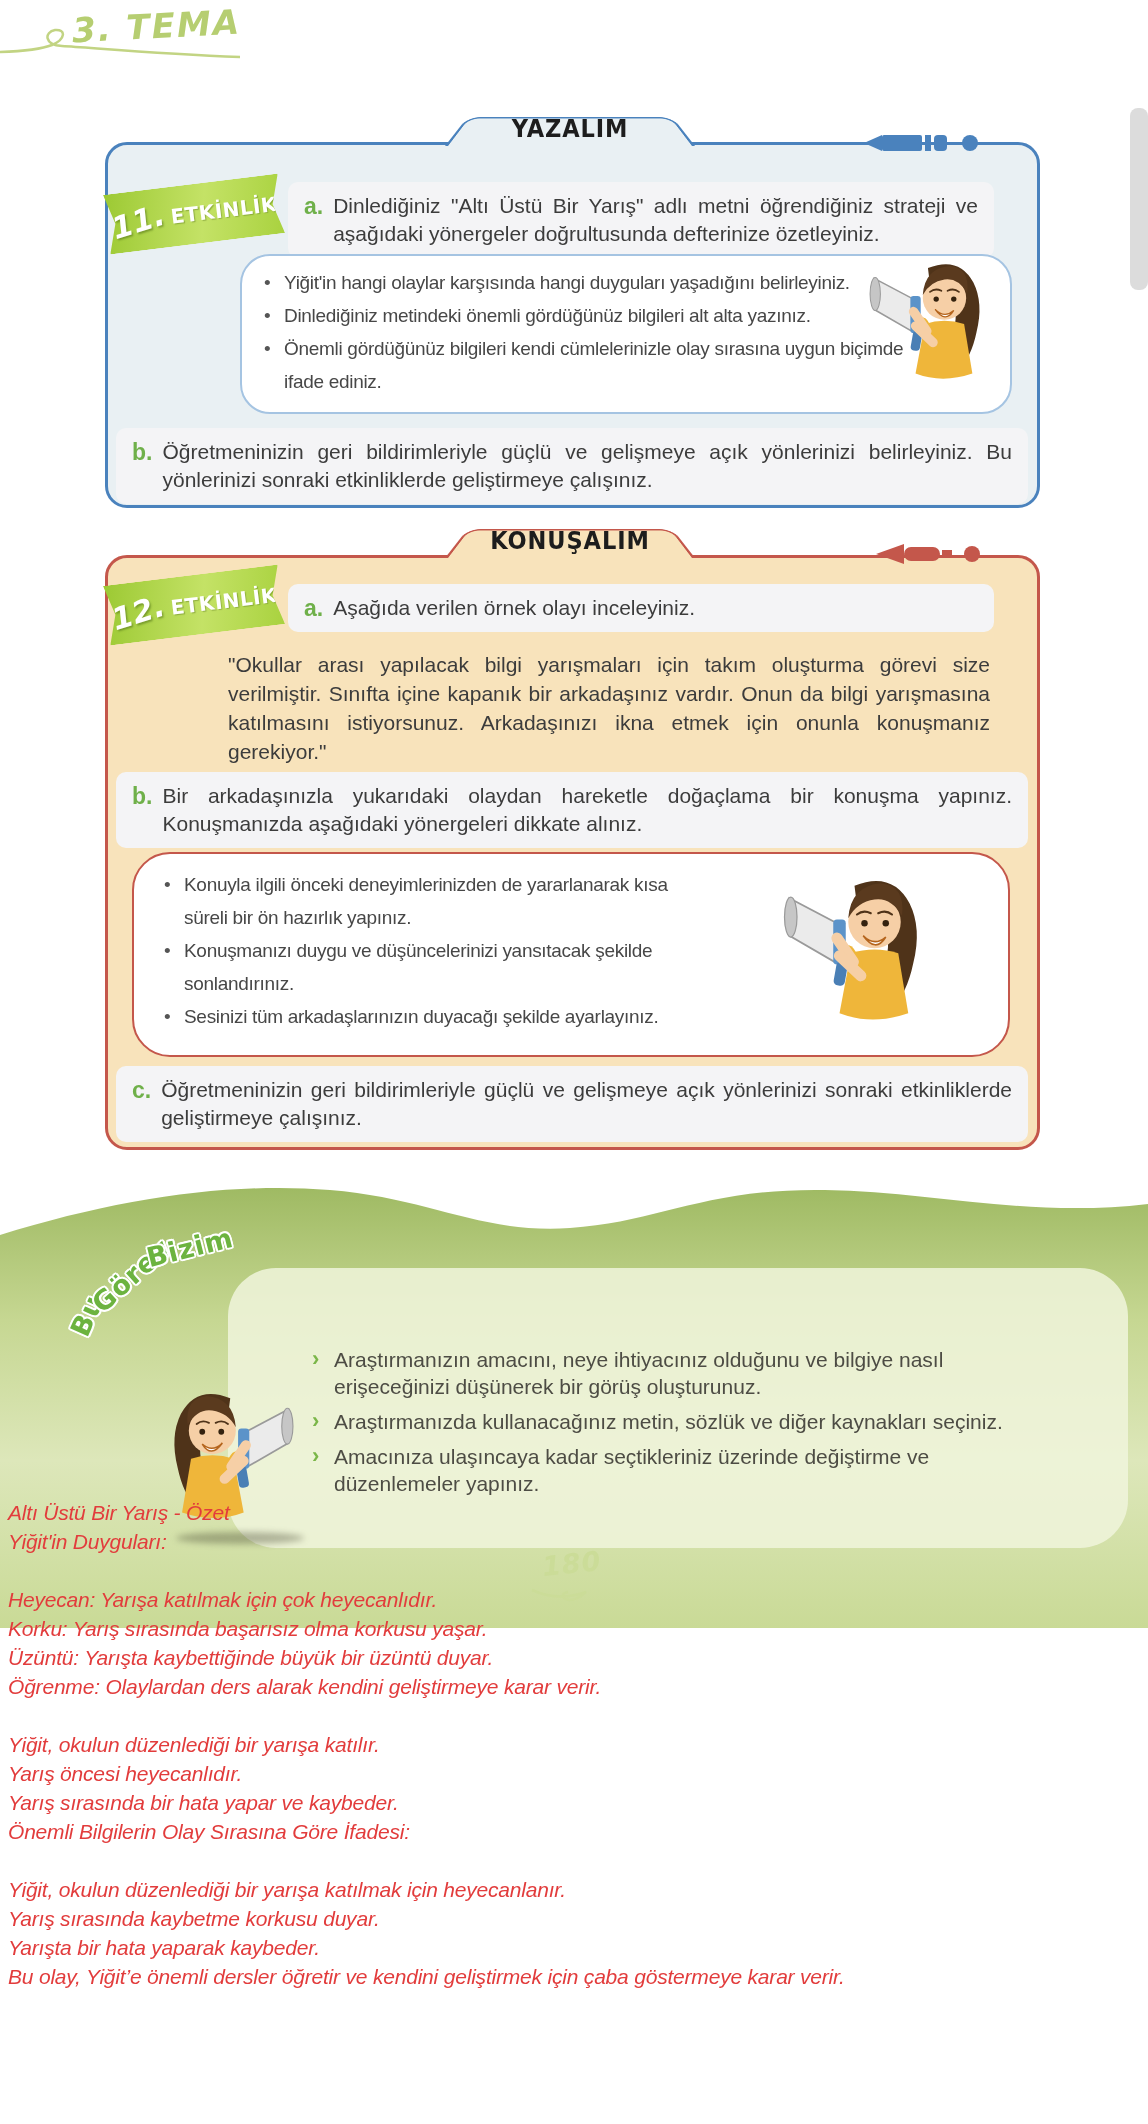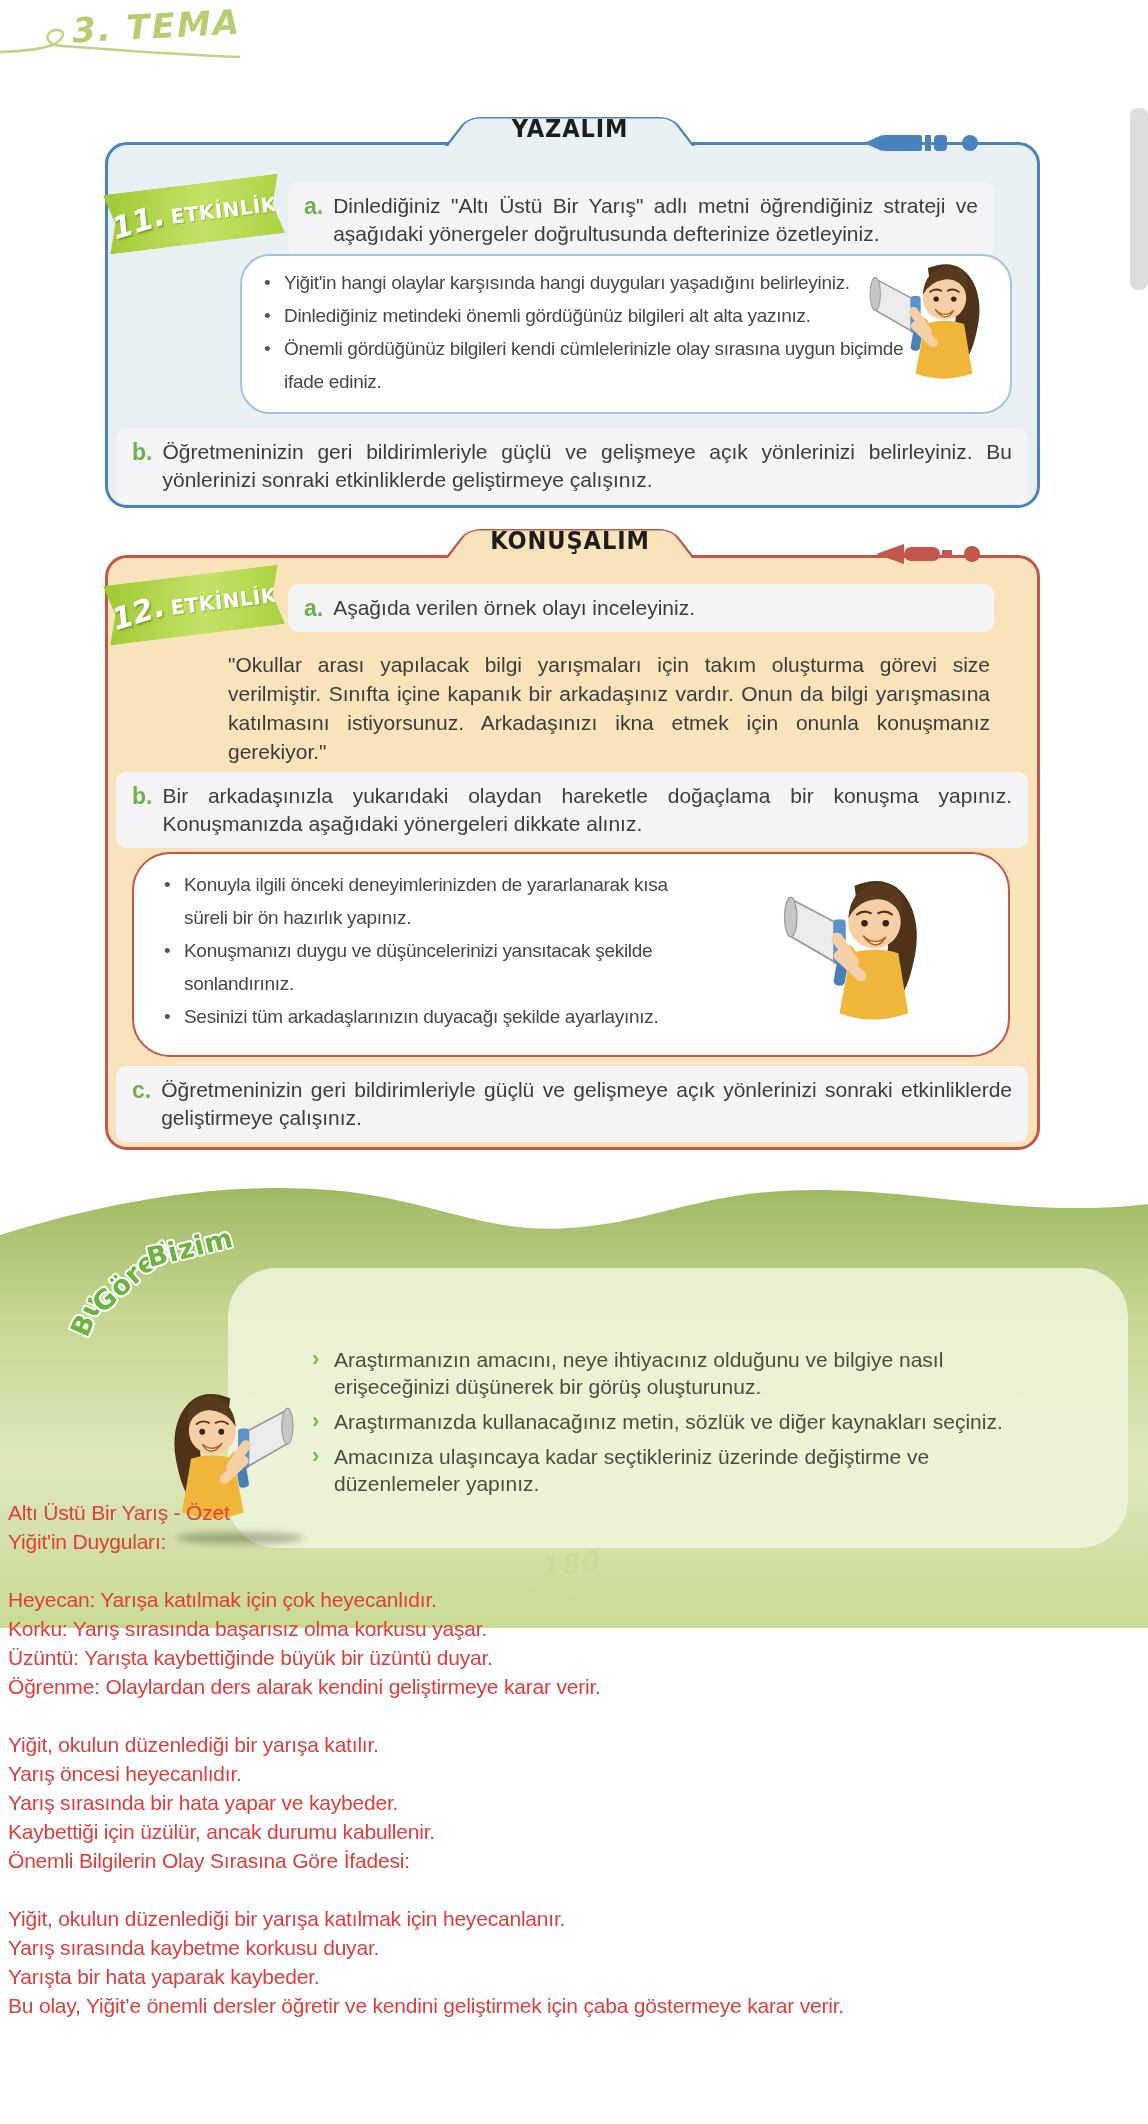--- a/index.html
+++ b/index.html
@@ -100,21 +100,21 @@
   .pagenum {
     position:absolute; left:542px; top:1548px;
     font:italic 800 27px "DejaVu Sans", sans-serif; color:#cbdc98;
     transform:rotate(-6deg); letter-spacing:1px;
   }
 
   
   .answers { position:absolute; left:8px; top:1498px; width:1060px; z-index:9; }
   .ans {
     height:29px; line-height:29px; font-size:21px; letter-spacing:-.2px;
-    color:#e23c3c; white-space:nowrap;
+    color:#e23c3c; white-space:nowrap;font-style:italic;
   }
 
   .girl { position:absolute; }
   .girl-shadow {
     position:absolute; left:176px; top:1532px; width:128px; height:12px;
     background:rgba(60,60,40,.35); border-radius:50%; filter:blur(3px);
   }
   .edge-strip {
     position:absolute; left:1130px; top:108px; width:18px; height:182px;
     background:#dcdcdc; border-radius:8px;
@@ -275,21 +275,20 @@
     <div class="ans">Yiğit'in Duyguları:</div>
     <div class="ans"></div>
     <div class="ans">Heyecan: Yarışa katılmak için çok heyecanlıdır.</div>
     <div class="ans">Korku: Yarış sırasında başarısız olma korkusu yaşar.</div>
     <div class="ans">Üzüntü: Yarışta kaybettiğinde büyük bir üzüntü duyar.</div>
     <div class="ans">Öğrenme: Olaylardan ders alarak kendini geliştirmeye karar verir.</div>
     <div class="ans"></div>
     <div class="ans">Yiğit, okulun düzenlediği bir yarışa katılır.</div>
     <div class="ans">Yarış öncesi heyecanlıdır.</div>
     <div class="ans">Yarış sırasında bir hata yapar ve kaybeder.</div>
-    <div class="ans">Kaybettiği için üzülür, ancak durumu kabullenir.</div>
     <div class="ans">Önemli Bilgilerin Olay Sırasına Göre İfadesi:</div>
     <div class="ans"></div>
     <div class="ans">Yiğit, okulun düzenlediği bir yarışa katılmak için heyecanlanır.</div>
     <div class="ans">Yarış sırasında kaybetme korkusu duyar.</div>
     <div class="ans">Yarışta bir hata yaparak kaybeder.</div>
     <div class="ans">Bu olay, Yiğit’e önemli dersler öğretir ve kendini geliştirmek için çaba göstermeye karar verir.</div>
   </div>
 
 </div>
 

